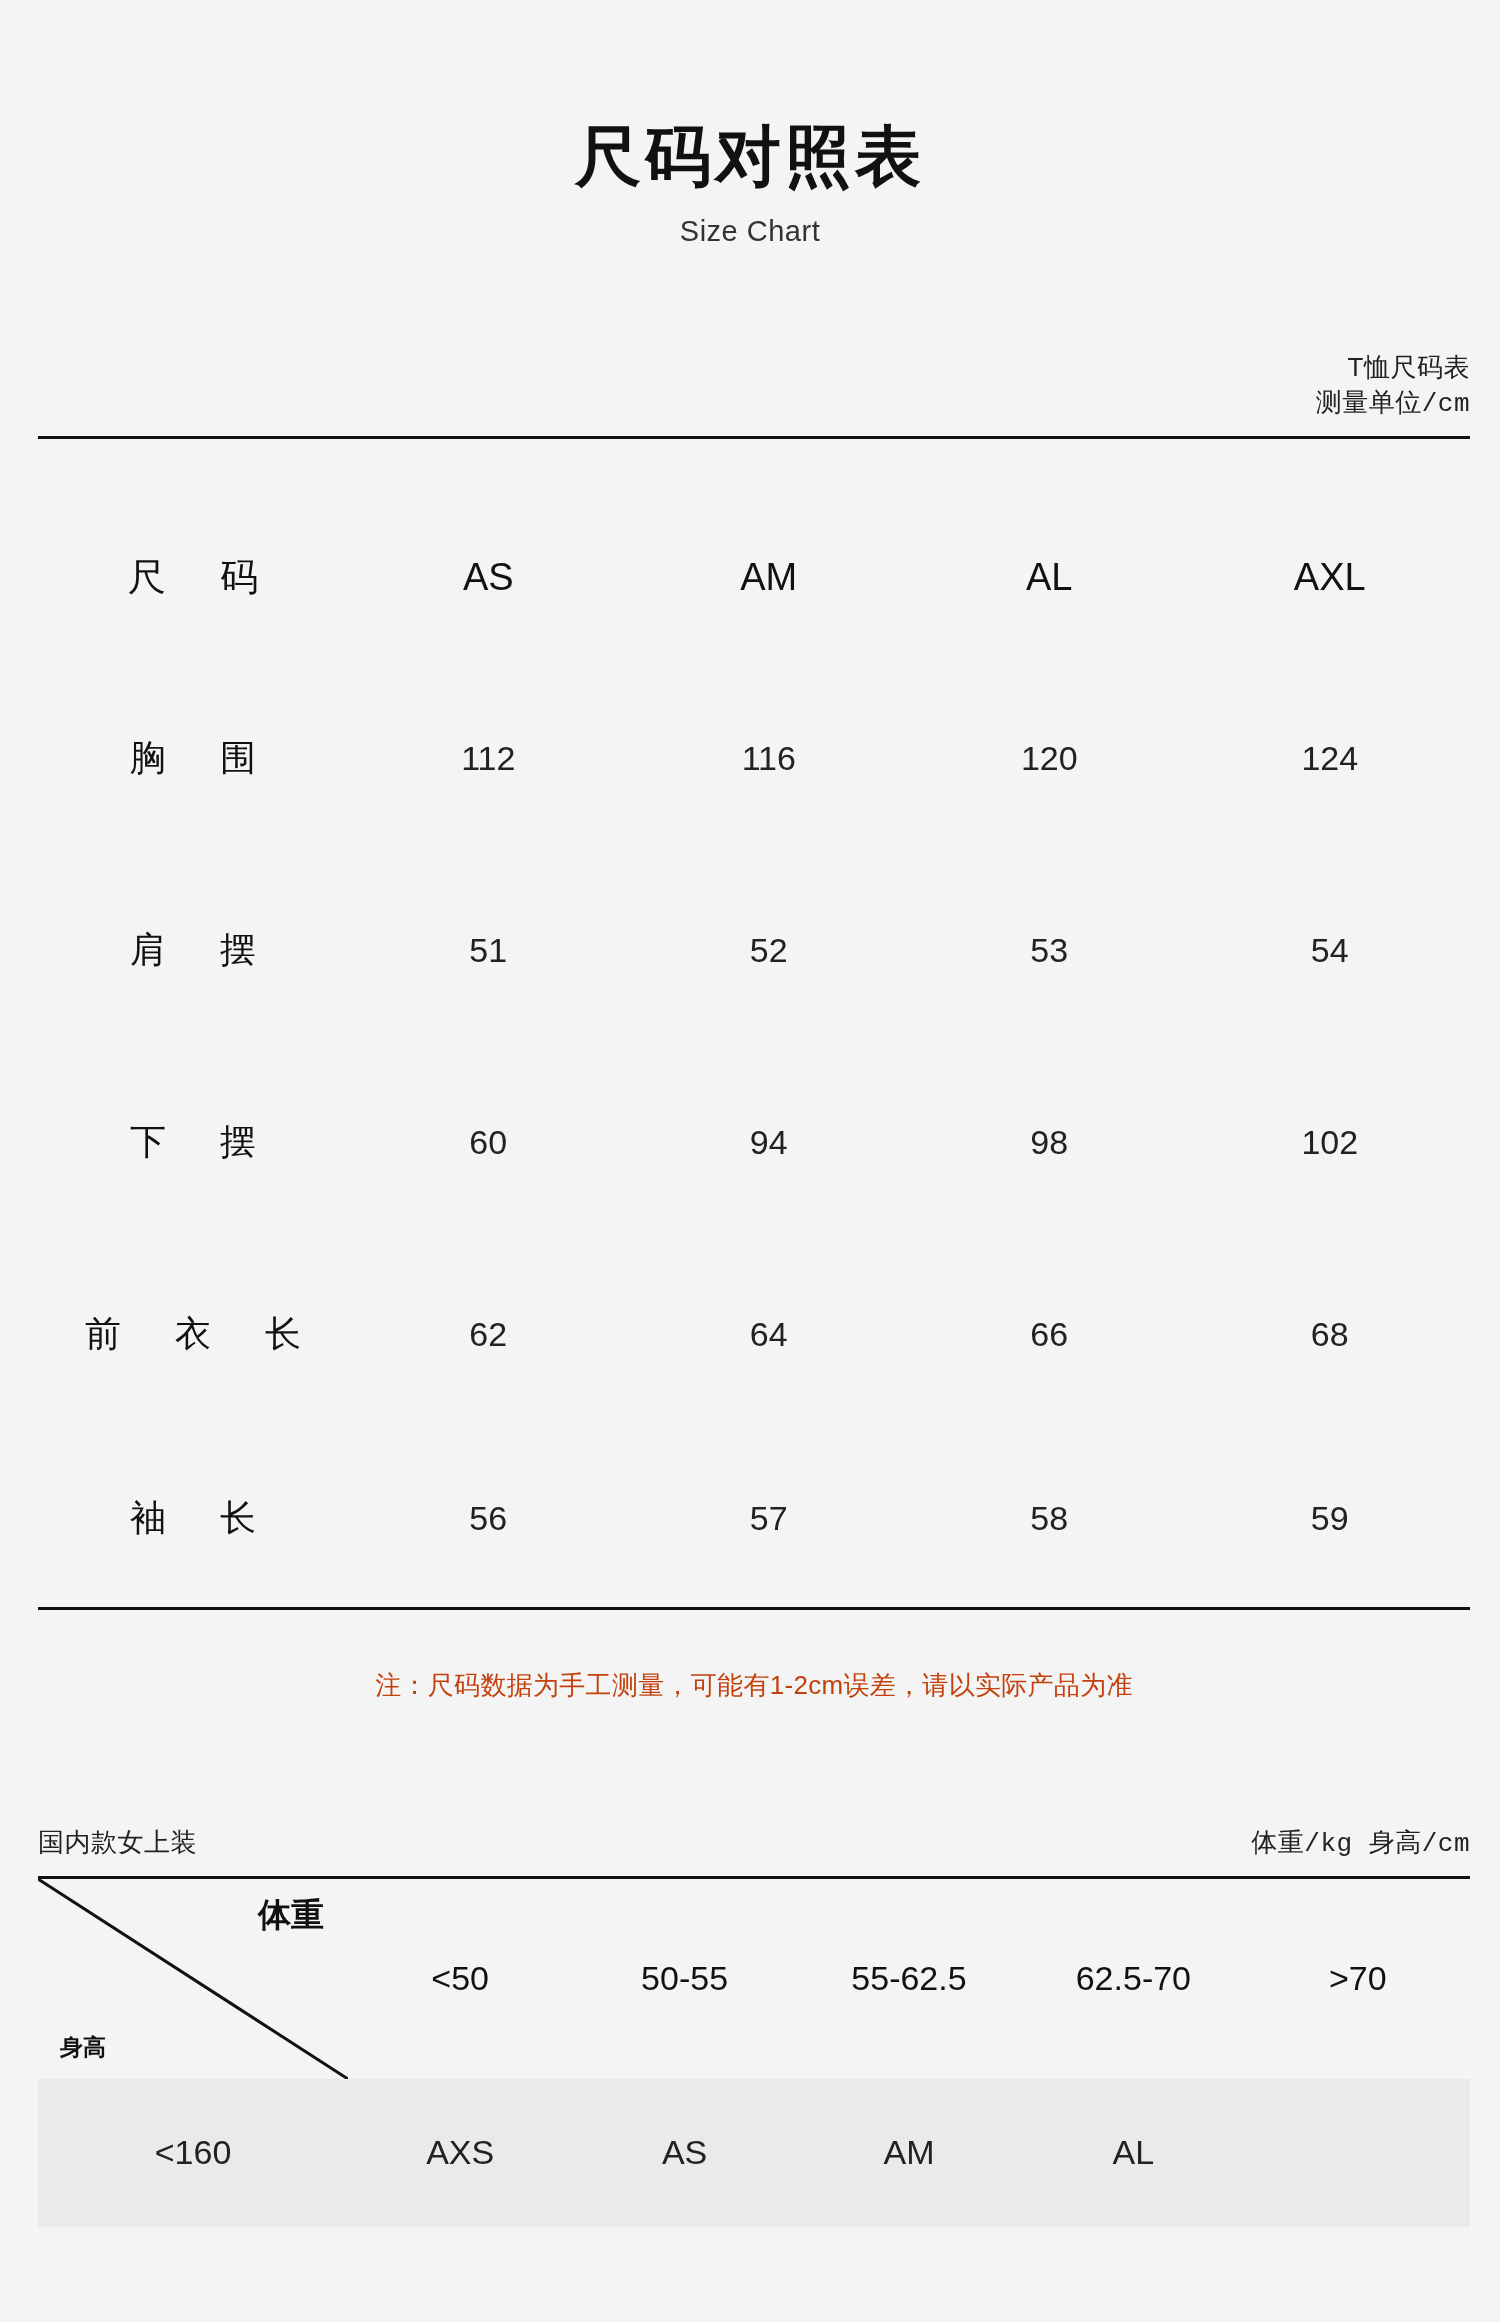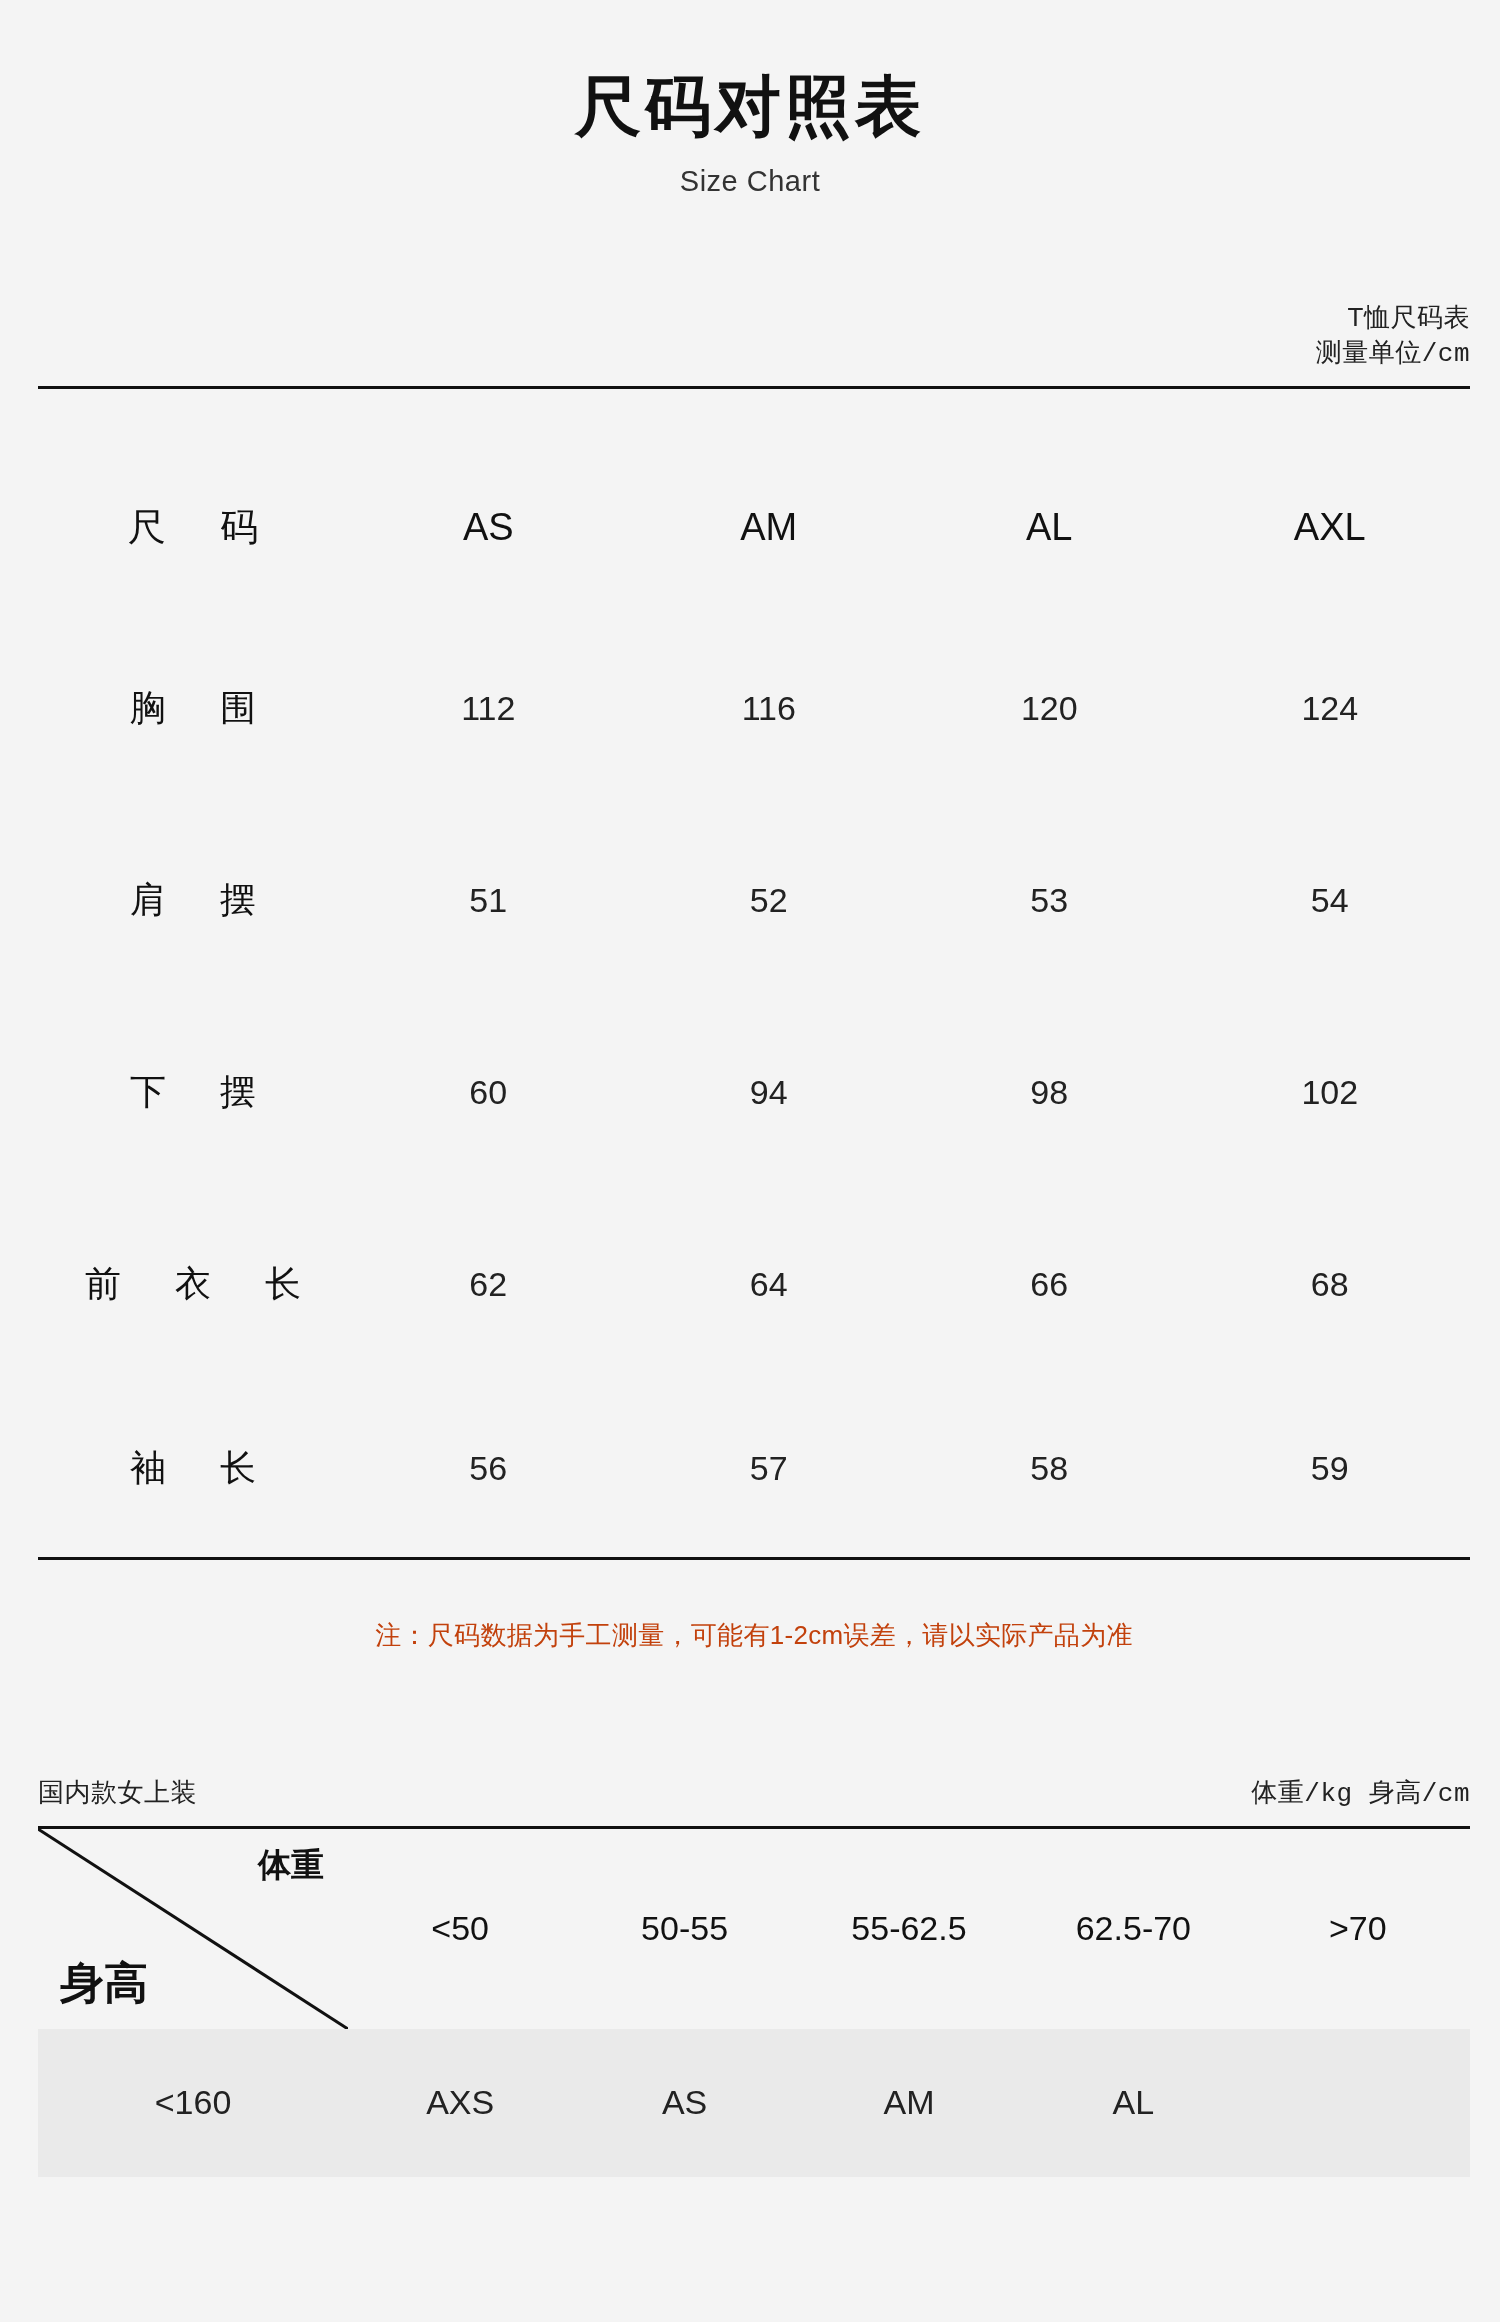--- a/index.html
+++ b/index.html
@@ -18,21 +18,21 @@
     width: 1500px;
     min-height: 2322px;
     box-sizing: border-box;
     padding: 0 0 40px 0;
     position: relative;
     background: #f4f4f4;
   }
 
   
   .header {
-    padding-top: 70px;
+    padding-top: 120px;
     text-align: center;
   }
   .title-cn {
     font-size: 66px;
     font-weight: bold;
     letter-spacing: 4px;
     line-height: 1.1;
     color: #111;
     margin: 0;
   }
@@ -160,21 +160,21 @@
     right: 24px;
     top: 14px;
     font-size: 33px;
     font-weight: 600;
     color: #111;
   }
   .corner-cell .lbl-height {
     position: absolute;
     left: 22px;
     bottom: 16px;
-    font-size: 44px;
+    font-size: 23px;
     font-weight: 600;
     color: #111;
   }
   .band {
     background: #ececec;
   }
   tr.band td { background: #eaeaea; }
 </style>
 </head>
 <body>

